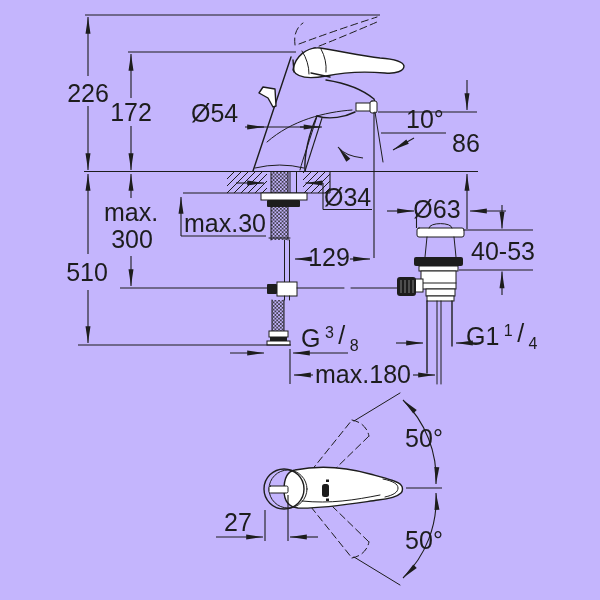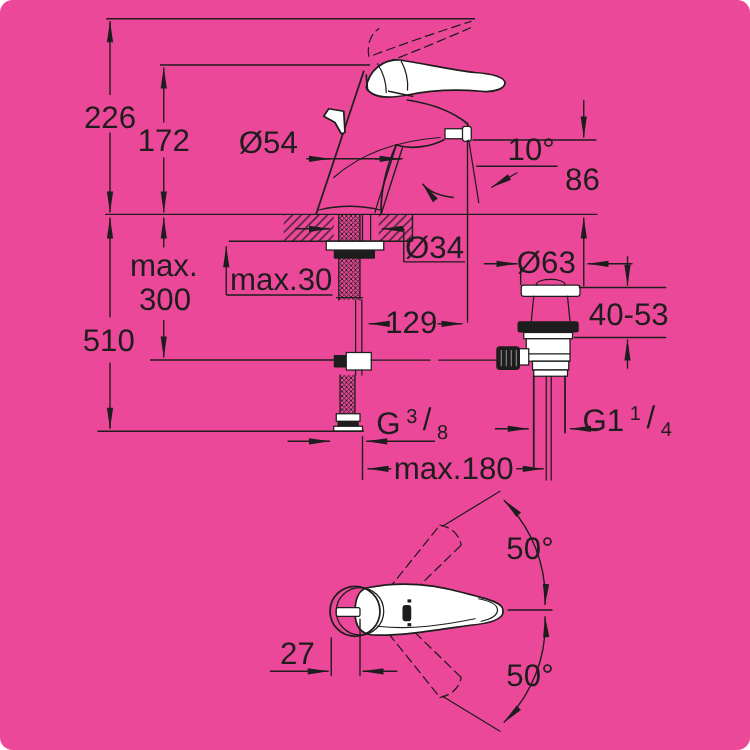--- a/index.html
+++ b/index.html
@@ -1,17 +1,17 @@
 <!DOCTYPE html>
 <html><head>
 <meta charset="utf-8">
 <style>
   html,body{margin:0;padding:0;background:#fff;}
-  .stage{width:600px;height:600px;background:#ec4899;position:relative;overflow:hidden;
-         font-family:"Liberation Sans", sans-serif;border-radius:10px;}
+  .stage{width:600px;height:600px;background:#c4b5fd;position:relative;overflow:hidden;
+         font-family:"Liberation Sans", sans-serif;}
   svg{position:absolute;inset:0;}
   text{font-family:"Liberation Sans", sans-serif;fill:#1d1d1d;}
   .dim-text{font-size:25px;}
   .sup{font-size:16px;}
   .art{stroke:#1d1d1d;stroke-width:1.4;fill:none;stroke-linecap:round;stroke-linejoin:round;}
   .artthin{stroke:#1d1d1d;stroke-width:1;fill:none;stroke-linecap:round;}
   .dim{stroke:#1d1d1d;stroke-width:1.1;fill:none;stroke-linecap:butt;}
   .dash{stroke-dasharray:7,4;}
   .white{fill:#ffffff;}
   .black{fill:#1d1d1d;stroke:none;}

